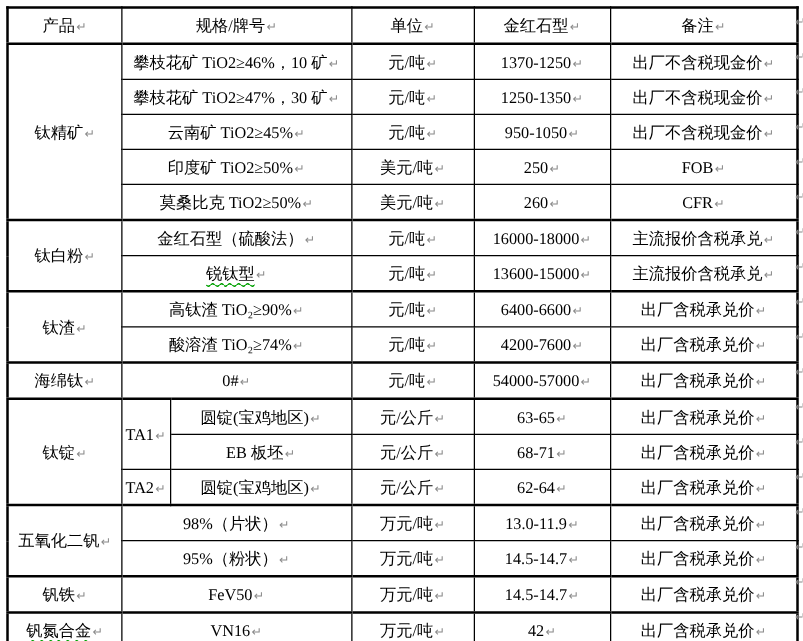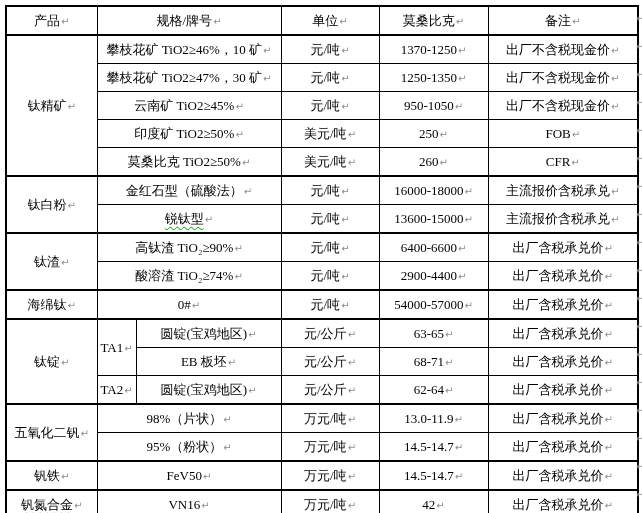--- a/index.html
+++ b/index.html
@@ -81,21 +81,21 @@
         <col style="width:145px">
       <col style="width:98px">
         <col style="width:109px">
         <col style="width:150px">
     </colgroup>
     <tbody>
       <tr>
         <th><span class="txt">产品</span><span class="pm">↵</span></th>
         <th colspan="2"><span class="txt">规格/牌号</span><span class="pm">↵</span></th>
         <th><span class="txt">单位</span><span class="pm">↵</span></th>
-        <th><span class="txt">莫桑比克</span><span class="pm">↵</span></th>
+        <th><span class="txt">金红石型</span><span class="pm">↵</span></th>
         <th><span class="txt">备注</span><span class="pm">↵</span></th>
       </tr>
 
       <tr>
         <td rowspan="5"><span class="txt">钛精矿</span><span class="pm">↵</span></td>
         <td colspan="2"><span class="txt">攀枝花矿 TiO2≥46%，10 矿</span><span class="pm">↵</span></td>
         <td><span class="txt">元/吨</span><span class="pm">↵</span></td>
         <td><span class="txt">1370-1250</span><span class="pm">↵</span></td>
         <td><span class="txt">出厂不含税现金价</span><span class="pm">↵</span></td>
       </tr>
@@ -141,21 +141,21 @@
       <tr class="gtop">
         <td rowspan="2"><span class="txt">钛渣</span><span class="pm">↵</span></td>
         <td colspan="2"><span class="txt">高钛渣 TiO₂≥90%</span><span class="pm">↵</span></td>
         <td><span class="txt">元/吨</span><span class="pm">↵</span></td>
         <td><span class="txt">6400-6600</span><span class="pm">↵</span></td>
         <td><span class="txt">出厂含税承兑价</span><span class="pm">↵</span></td>
       </tr>
       <tr>
         <td colspan="2"><span class="txt">酸溶渣 TiO₂≥74%</span><span class="pm">↵</span></td>
         <td><span class="txt">元/吨</span><span class="pm">↵</span></td>
-        <td><span class="txt">2900-4400</span><span class="pm">↵</span></td>
+        <td><span class="txt">4200-7600</span><span class="pm">↵</span></td>
         <td><span class="txt">出厂含税承兑价</span><span class="pm">↵</span></td>
       </tr>
 
       <tr class="gtop">
         <td><span class="txt">海绵钛</span><span class="pm">↵</span></td>
         <td colspan="2"><span class="txt">0#</span><span class="pm">↵</span></td>
         <td><span class="txt">元/吨</span><span class="pm">↵</span></td>
         <td><span class="txt">54000-57000</span><span class="pm">↵</span></td>
         <td><span class="txt">出厂含税承兑价</span><span class="pm">↵</span></td>
       </tr>

